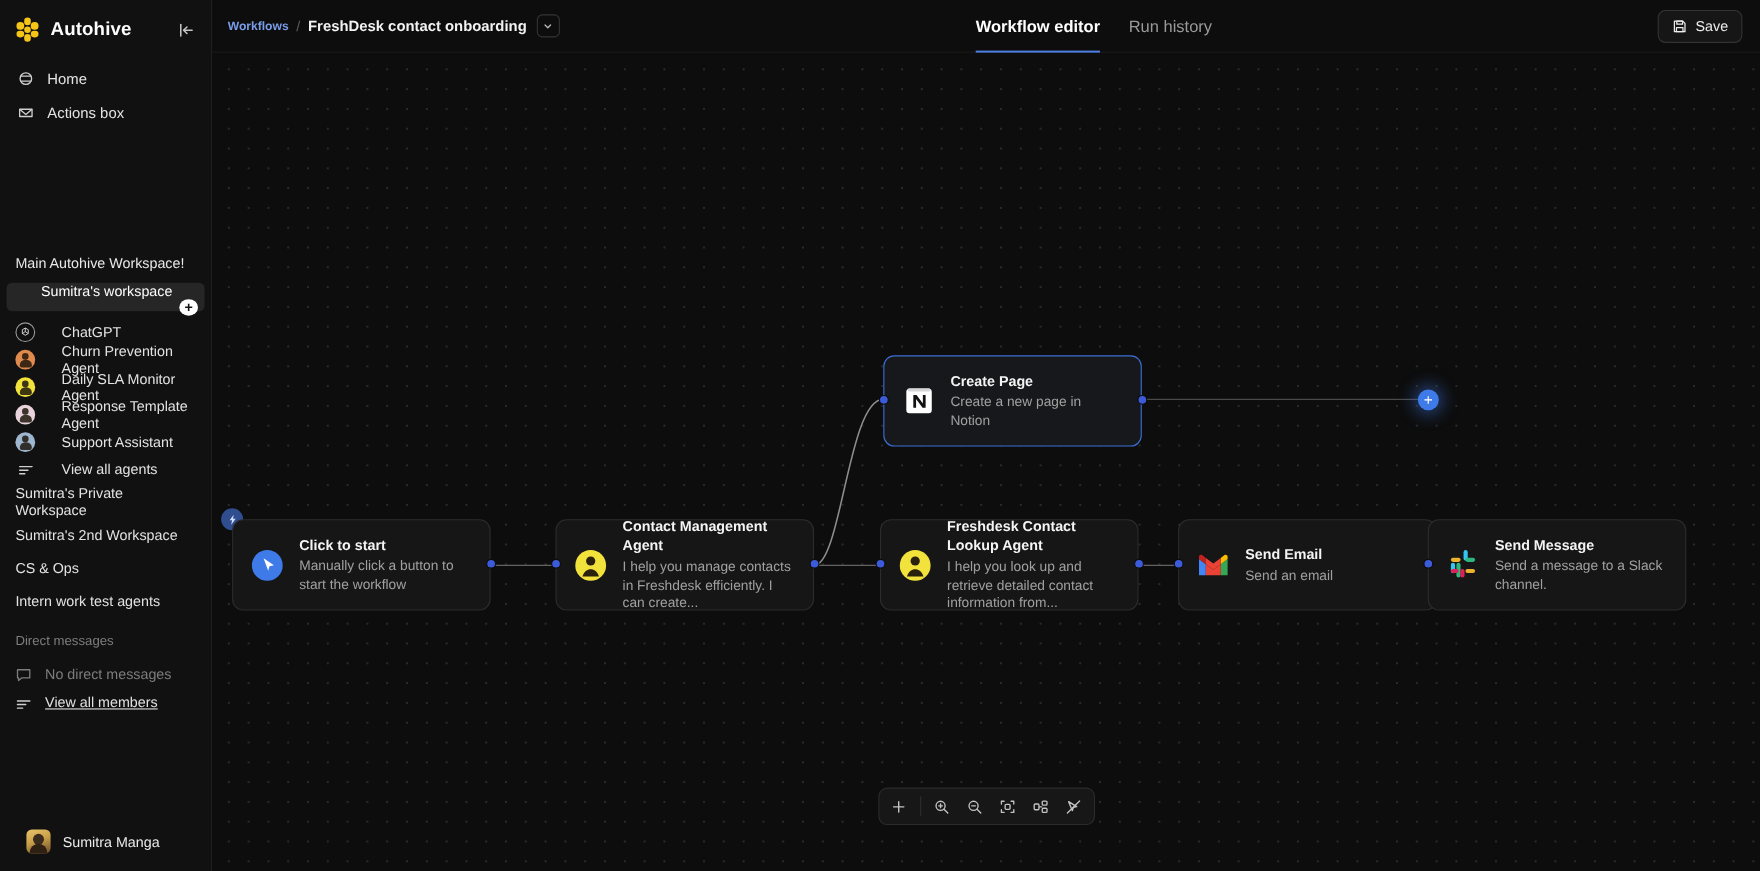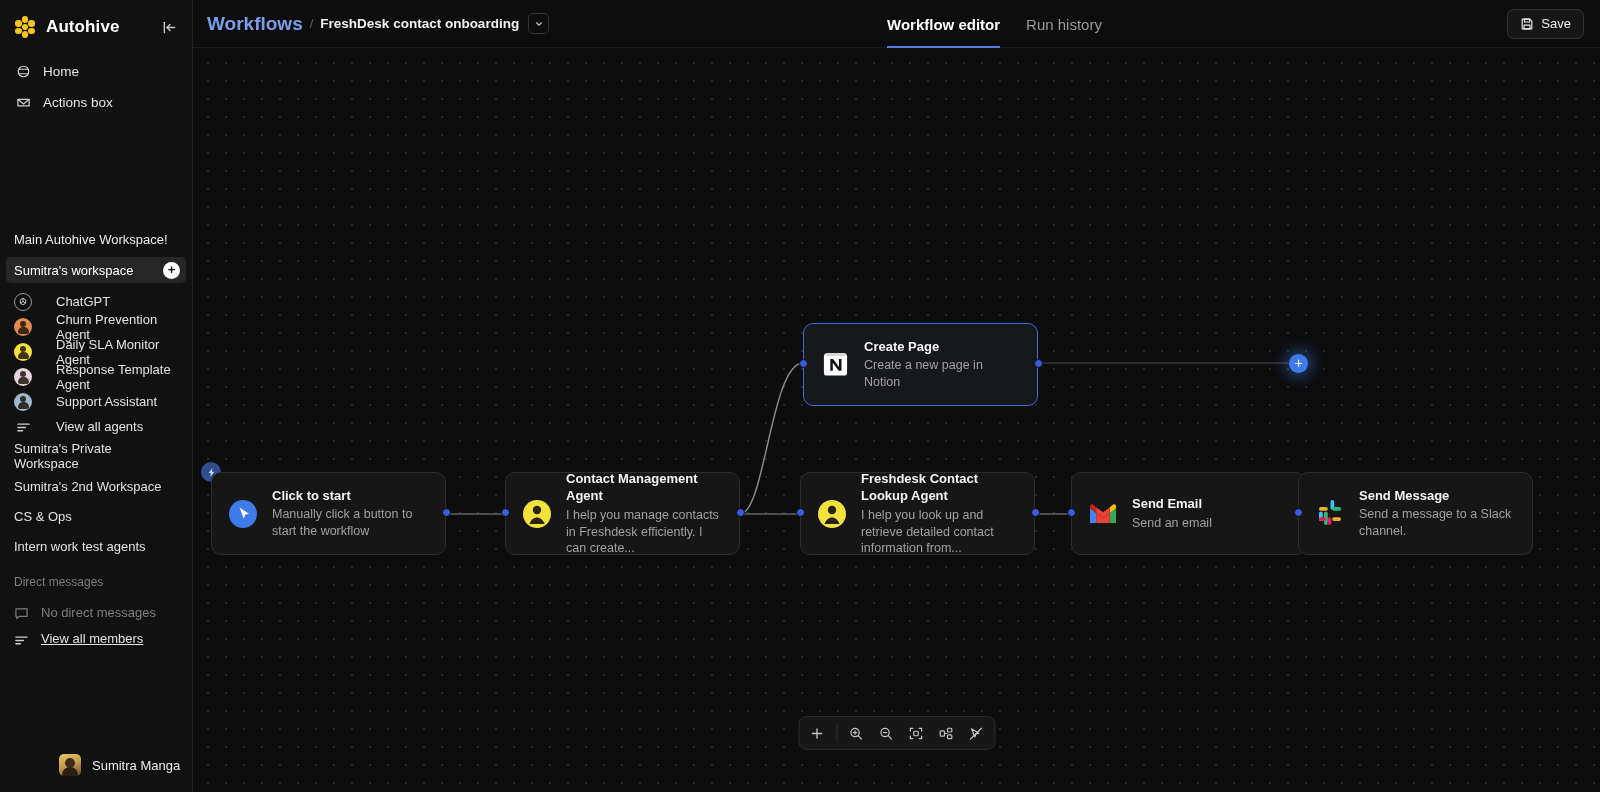--- a/index.html
+++ b/index.html
@@ -47,21 +47,21 @@
     font-size: 13.5px; color: #e4e4e4; cursor: pointer;
   }
   .nav-item .ico { width: 18px; height: 18px; display: flex; align-items: center; justify-content: center; color: #cfcfcf; flex: 0 0 18px;}
 
   .ws-title {
     font-size: 13px; color: #e9e9e9; padding: 0 14px;
     margin-top: 114px; margin-bottom: 10px; font-weight: 400;
   }
   .ws-active {
     margin: 0 6px; height: 26px; display: flex; align-items: center;
-    background: #262626; border-radius: 5px; padding: 0 6px 0 8px;
+    background: #262626; border-radius: 5px; padding: 0 6px 0 8px; flex-direction: column;
   }
   .ws-active-label { font-size: 13px; color: #ffffff; font-weight: 500; }
   .ws-plus {
     margin-left: auto; width: 17px; height: 17px; border-radius: 50%;
     background: #ffffff; color: #111; font-size: 13px; line-height: 15px;
     text-align: center; font-weight: 600; cursor: pointer;
   }
 
   .agent-list { margin-top: 6px; padding: 0 8px; }
   .agent-item {
@@ -88,21 +88,21 @@
     display: flex; align-items: center; cursor: pointer;
   }
   .dm-head { font-size: 12px; color: #7d7d7d; padding: 0 14px; margin-top: 14px; margin-bottom: 5px; }
   .dm-item {
     display: flex; align-items: flex-end; gap: 11px; height: 26px;
     padding: 0 14px; font-size: 13px; color: #7d7d7d; cursor: default;
   }
   .dm-item.link { color: #e2e2e2; cursor: pointer; text-decoration: underline; }
   .sb-foot {
     position: absolute; left: 0; bottom: 0; width: 193px;
-    display: flex; align-items: center; gap: 11px; padding: 12px 14px 16px 11px; margin-left: 48px;
+    display: flex; align-items: center; gap: 11px; padding: 12px 14px 16px 24px;
   }
   .user-av {
     width: 22px; height: 22px; border-radius: 5px; flex: 0 0 22px;
     background: linear-gradient(160deg,#e9c46a 0%, #caa14a 45%, #6b4d2a 100%);
     position: relative; overflow: hidden;
   }
   .user-av::before {
     content:""; position:absolute; width:10px; height:10px; border-radius:50%;
     background:#3a2b1c; left:6px; top:4px;
   }
@@ -111,21 +111,21 @@
     background:#2e2114; left:3px; bottom:0;
   }
   .user-name { font-size: 13px; color: #ebebeb; }
 
   
   .main { flex: 1; position: relative; background: #0d0d0d; height: 792px; }
   .topbar {
     height: 48px; display: flex; align-items: center;
     border-bottom: 1px solid #1c1c1c; position: relative; padding: 0 16px 0 14px;
   }
-  .crumb-link { font-size: 19px; color: #7a9dea; font-weight: 600; cursor: pointer; }
+  .crumb-link { font-size: 11px; color: #7a9dea; font-weight: 600; cursor: pointer; }
   .crumb-sep { font-size: 13px; color: #5c5c5c; margin: 0 7px; }
   .crumb-cur { font-size: 13.5px; color: #f2f2f2; font-weight: 600; }
   .crumb-caret {
     margin-left: 9px; width: 21px; height: 21px; border: 1px solid #343434;
     border-radius: 5px; display: flex; align-items: center; justify-content: center;
     color: #bdbdbd; cursor: pointer;
   }
   .tabs {
     position: absolute; left: 694px; top: 0; height: 48px;
     display: flex; align-items: center; gap: 26px;

